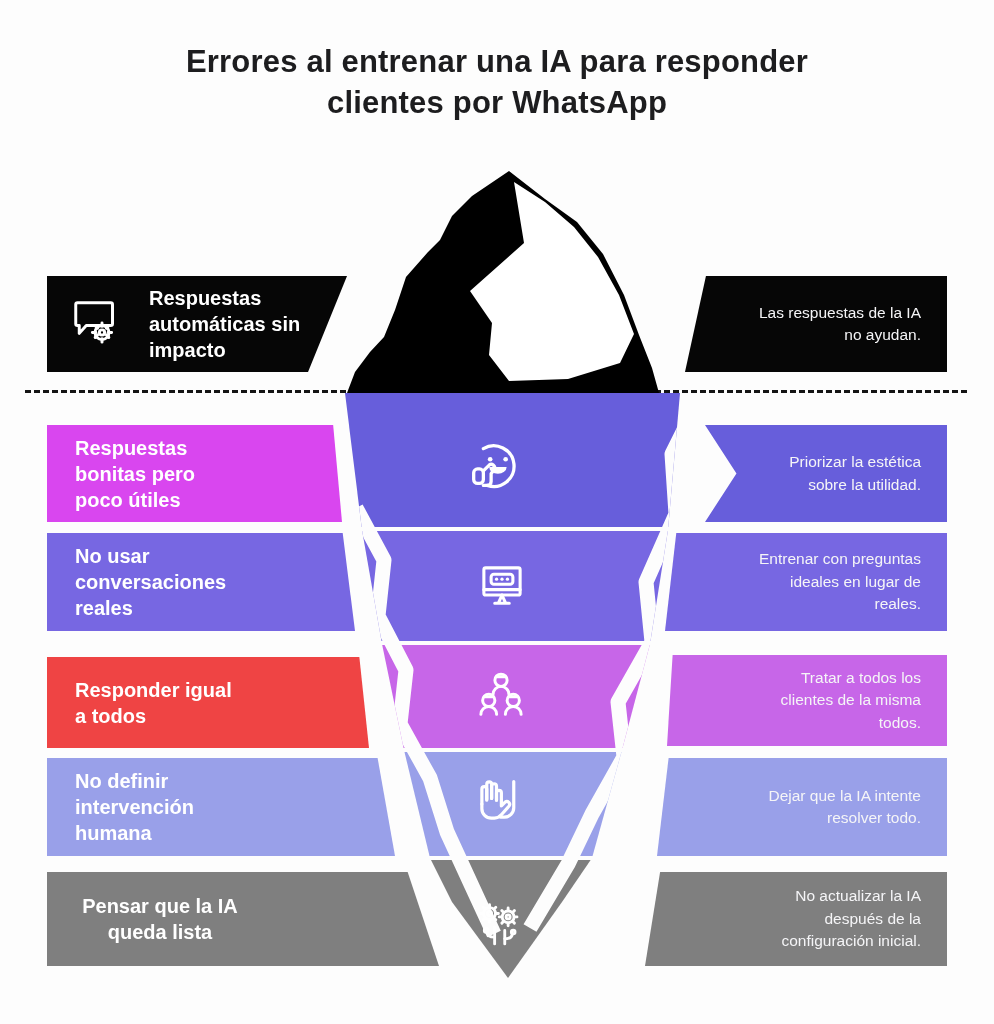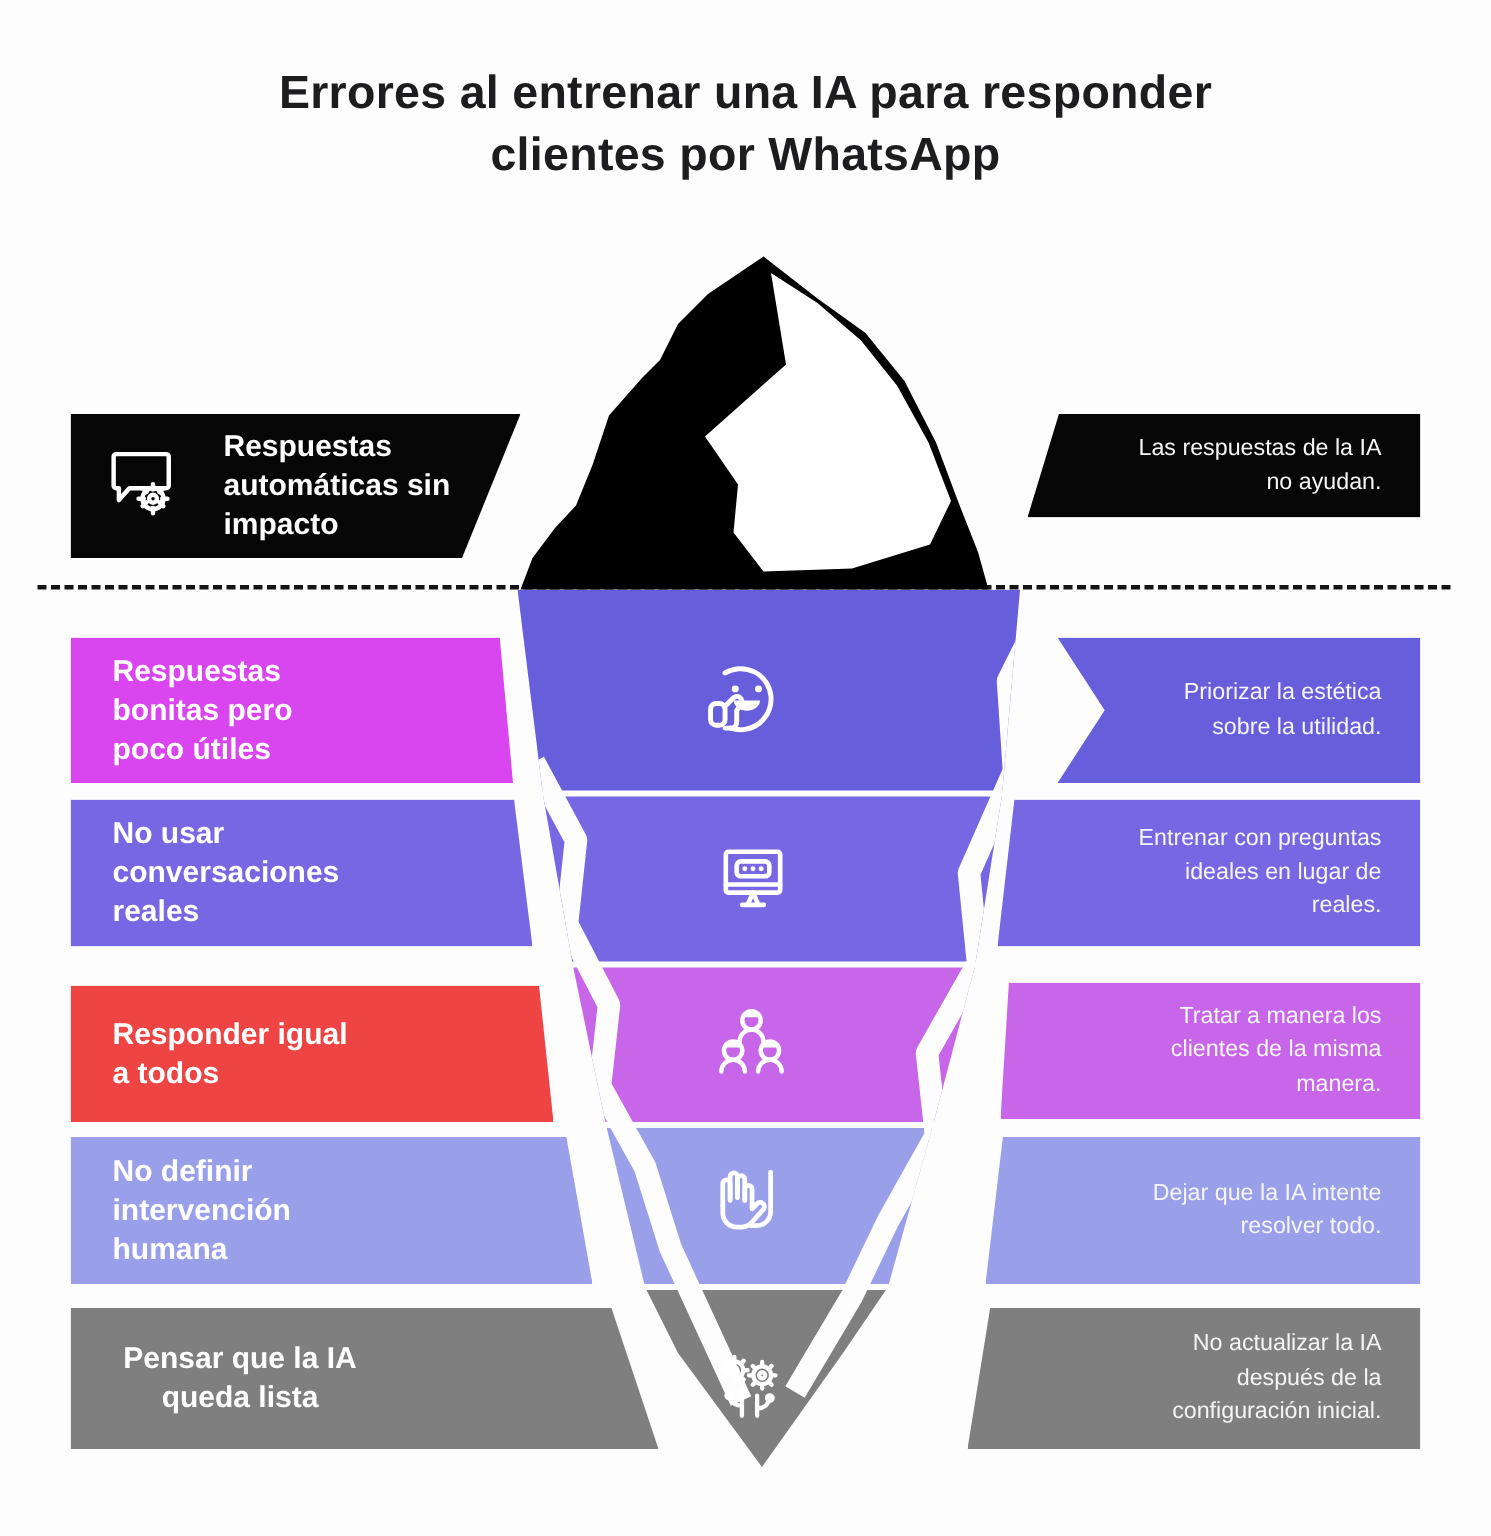--- a/index.html
+++ b/index.html
@@ -24,21 +24,21 @@
   .right-box{right:47px;padding-right:26px;justify-content:flex-end;}
 
   
   .r1L{top:276px;width:300px;height:96px;background:#060606;clip-path:polygon(0 0,100% 0,87% 100%,0 100%);padding-left:20px;gap:12px;}
   .r2L{top:425px;width:295px;height:97px;background:#d946ef;clip-path:polygon(0 0,97% 0,100% 100%,0 100%);}
   .r3L{top:533px;width:308px;height:98px;background:#7767E2;clip-path:polygon(0 0,96% 0,100% 100%,0 100%);}
   .r4L{top:657px;width:322px;height:91px;background:#ef4444;clip-path:polygon(0 0,97% 0,100% 100%,0 100%);}
   .r5L{top:758px;width:348px;height:98px;background:#99A0E9;clip-path:polygon(0 0,95% 0,100% 100%,0 100%);}
   .r6L{top:872px;width:392px;height:94px;background:#7F7F7F;clip-path:polygon(0 0,92% 0,100% 100%,0 100%);}
 
-  .r1R{top:276px;width:262px;height:69px;background:#060606;clip-path:polygon(8% 0,100% 0,100% 100%,0 100%);}
+  .r1R{top:276px;width:262px;height:96px;background:#060606;clip-path:polygon(8% 0,100% 0,100% 100%,0 100%);}
   .r2R{top:425px;width:242px;height:97px;background:#675EDB;clip-path:polygon(0 0,100% 0,100% 100%,0 100%,13% 50%);}
   .r3R{top:533px;width:282px;height:98px;background:#7767E2;clip-path:polygon(4% 0,100% 0,100% 100%,0 100%);}
   .r4R{top:655px;width:280px;height:91px;background:#C766E8;clip-path:polygon(2% 0,100% 0,100% 100%,0 100%);}
   .r5R{top:758px;width:290px;height:98px;background:#99A0E9;clip-path:polygon(4% 0,100% 0,100% 100%,0 100%);}
   .r6R{top:872px;width:302px;height:94px;background:#7F7F7F;clip-path:polygon(5% 0,100% 0,100% 100%,0 100%);}
 
   .w1{max-width:160px;} .w2{max-width:150px;} .w3{max-width:180px;}
   .w4{max-width:160px;} .w5{max-width:150px;} .w6{max-width:170px;text-align:center;}
   .d1{max-width:170px;} .d2{max-width:165px;} .d3{max-width:170px;}
   .d4{max-width:175px;} .d5{max-width:180px;} .d6{max-width:185px;}
@@ -151,21 +151,21 @@
         <circle cx="18" cy="37" r="7"></circle>
           <path d="M13,33 h10"></path>
         <path d="M9,53 a9,9 0 0 1 18,0"></path>
         <circle cx="46" cy="37" r="7"></circle>
           <path d="M41,33 h10"></path>
         <path d="M37,53 a9,9 0 0 1 18,0"></path>
       </g>
     </svg>
   </div>
   <div class="box right-box r4R">
-    <div class="desc d4">Tratar a manera los clientes de la misma manera.</div>
+    <div class="desc d4">Tratar a todos los clientes de la misma todos.</div>
   </div>
 
   <div class="box left-box r5L">
     <div class="label w5">No definir intervención humana</div>
   </div>
   <div class="mid-icon mi5">
     <svg width="60" height="60" viewBox="0 0 64 64">
       <g class="st">
         <path d="M18,32 v-16 a2.6,2.6 0 0 1 5.2,0 v12"></path>
         <path d="M23.2,27 v-16 a2.6,2.6 0 0 1 5.2,0 v15"></path>

